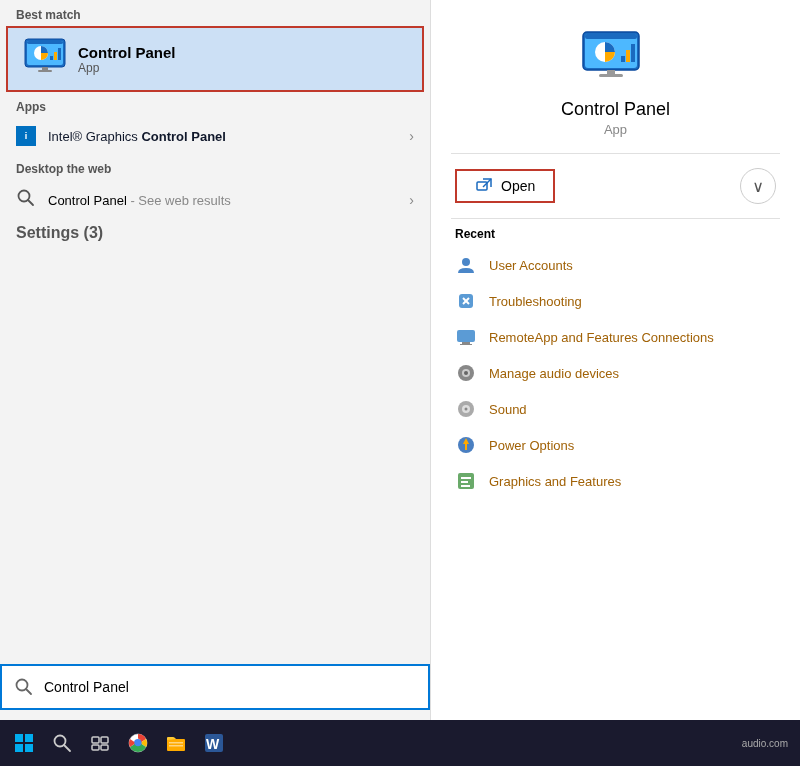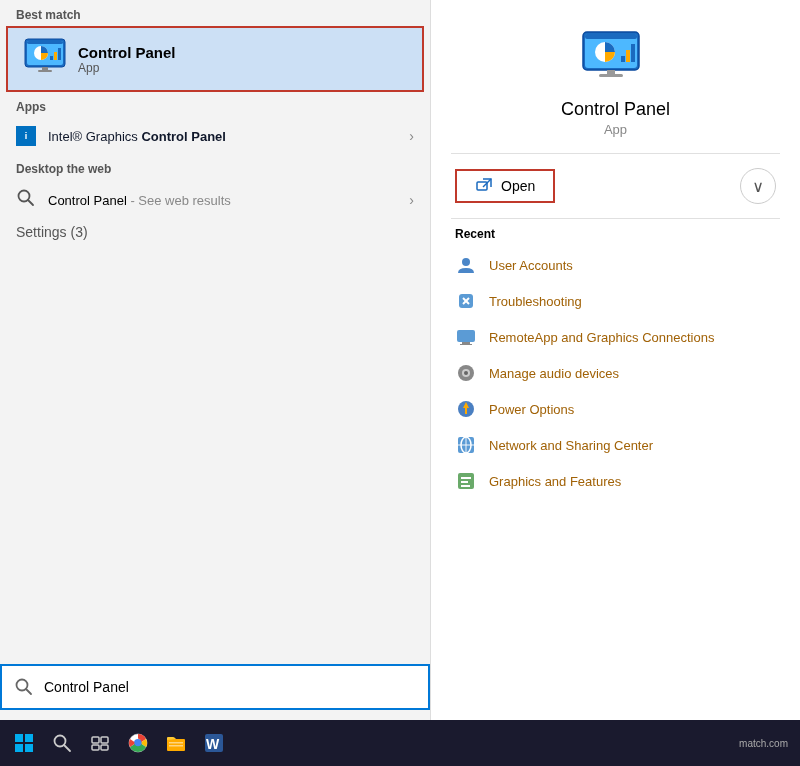--- a/index.html
+++ b/index.html
@@ -117,24 +117,24 @@
     .web-label {
       font-size: 13px;
       color: #000;
       flex: 1;
     }
 
     .web-label .dim { color: #888; }
 
     
     .settings-label {
-      font-size: 14px;
+      font-size: 16px;
       color: #555;
       padding: 8px 16px 4px 16px;
-      font-weight: 400;
+      font-weight: 700;
     }
 
     
     .spacer { flex: 1; }
 
     
     .search-bar-container {
       height: 46px;
       background: #fff;
       border: 2px solid #0078d7;
@@ -441,46 +441,45 @@
               <line x1="14" y1="8" x2="8" y2="14" stroke="white" stroke-width="2"></line>
             </svg></div>
       <span class="recent-text">Troubleshooting</span>
     </div>
         <div class="recent-item">
       <div class="recent-icon"><svg width="22" height="22" viewBox="0 0 22 22">
               <rect x="2" y="4" width="18" height="12" rx="2" fill="#5b9bd5"></rect>
               <rect x="7" y="16" width="8" height="2" fill="#888"></rect>
               <rect x="5" y="18" width="12" height="1" fill="#888"></rect>
             </svg></div>
-      <span class="recent-text">RemoteApp and Graphics Connections</span>
+      <span class="recent-text">RemoteApp and Features Connections</span>
     </div>
         <div class="recent-item">
       <div class="recent-icon"><svg width="22" height="22" viewBox="0 0 22 22">
               <circle cx="11" cy="11" r="8" fill="#888"></circle>
               <circle cx="11" cy="11" r="4" fill="#ccc"></circle>
               <circle cx="11" cy="11" r="2" fill="#666"></circle>
             </svg></div>
       <span class="recent-text">Manage audio devices</span>
     </div>
         <div class="recent-item">
       <div class="recent-icon"><svg width="22" height="22" viewBox="0 0 22 22">
+              <circle cx="11" cy="11" r="8" fill="#aaa"></circle>
+              <circle cx="11" cy="11" r="4" fill="#ddd"></circle>
+              <circle cx="11" cy="11" r="1.5" fill="#888"></circle>
+            </svg></div>
+      <span class="recent-text">Sound</span>
+    </div>
+        <div class="recent-item">
+      <div class="recent-icon"><svg width="22" height="22" viewBox="0 0 22 22">
               <circle cx="11" cy="11" r="8" fill="#4a7fc1"></circle>
               <polygon points="11,4 14,10 8,10" fill="#ffaa00"></polygon>
               <rect x="10" y="10" width="2" height="6" fill="#ffaa00"></rect>
             </svg></div>
       <span class="recent-text">Power Options</span>
-    </div>
-        <div class="recent-item">
-      <div class="recent-icon"><svg width="22" height="22" viewBox="0 0 22 22">
-              <rect x="3" y="3" width="16" height="16" rx="2" fill="#5b9bd5"></rect>
-              <line x1="11" y1="3" x2="11" y2="19" stroke="white" stroke-width="1.5" opacity="0.6"></line>
-              <line x1="3" y1="11" x2="19" y2="11" stroke="white" stroke-width="1.5" opacity="0.6"></line>
-              <ellipse cx="11" cy="11" rx="5" ry="8" fill="none" stroke="white" stroke-width="1.5"></ellipse>
-            </svg></div>
-      <span class="recent-text">Network and Sharing Center</span>
     </div>
         <div class="recent-item">
       <div class="recent-icon"><svg width="22" height="22" viewBox="0 0 22 22">
               <rect x="3" y="3" width="16" height="16" rx="2" fill="#6aaa6a"></rect>
               <rect x="6" y="7" width="10" height="2" fill="white"></rect>
               <rect x="6" y="11" width="7" height="2" fill="white"></rect>
               <rect x="6" y="15" width="9" height="2" fill="white"></rect>
             </svg></div>
       <span class="recent-text">Graphics and Features</span>
     </div>
@@ -536,14 +535,14 @@
     </svg>
   </div>
 
   <div class="taskbar-icon">
     <svg width="22" height="22" viewBox="0 0 22 22">
       <rect x="2" y="2" width="18" height="18" rx="2" fill="#2b5797"></rect>
       <text x="3" y="17" font-family="Arial" font-weight="bold" font-size="14" fill="white">W</text>
     </svg>
   </div>
 
-  <span class="wsxdn-text">match.com</span>
+  <span class="wsxdn-text">audio.com</span>
 </div>
 
 </body></html>

